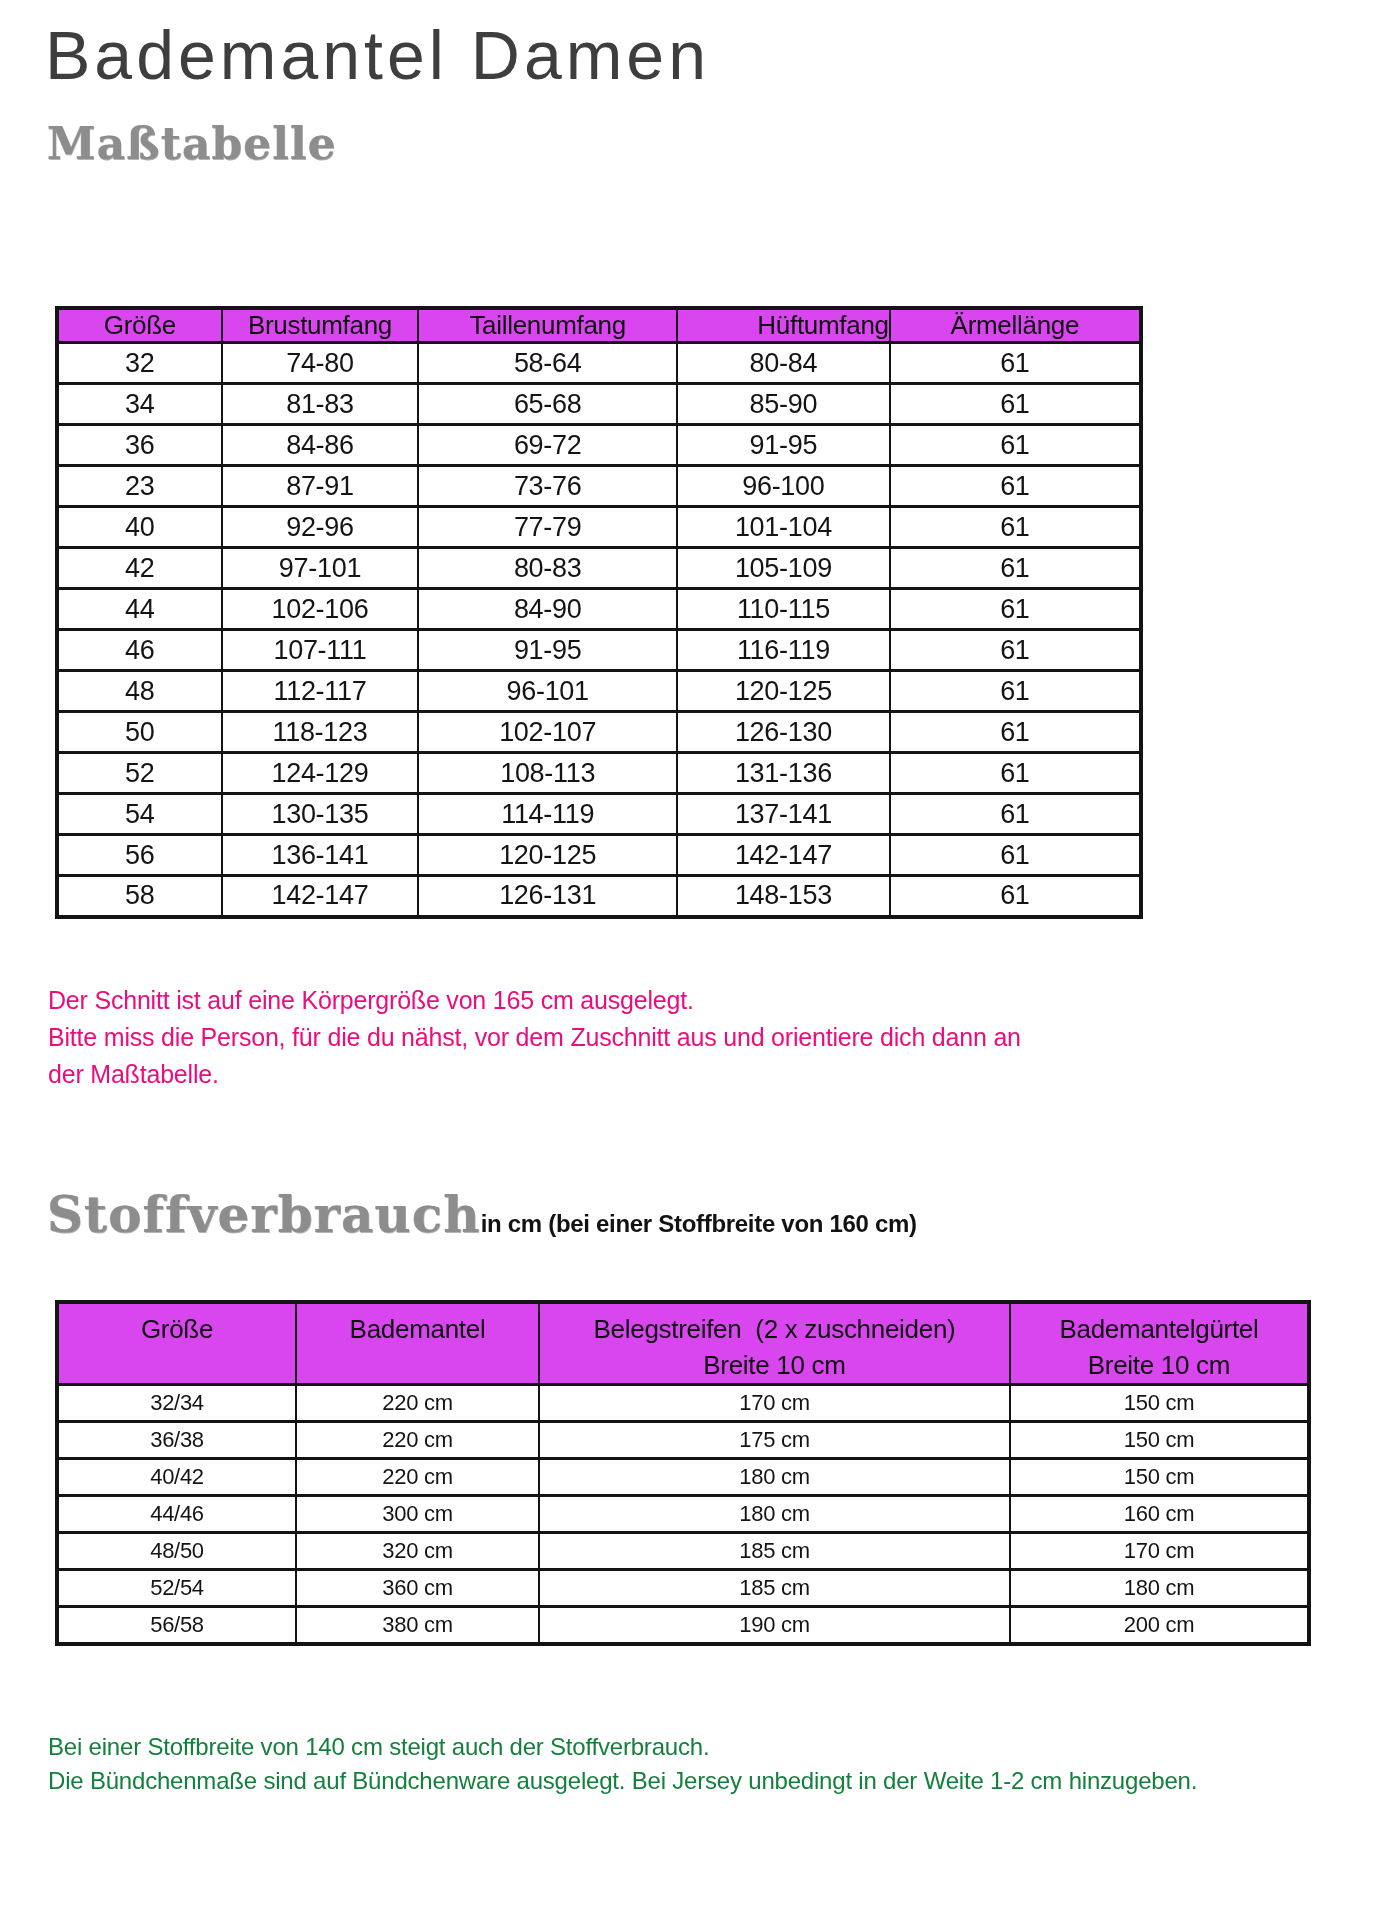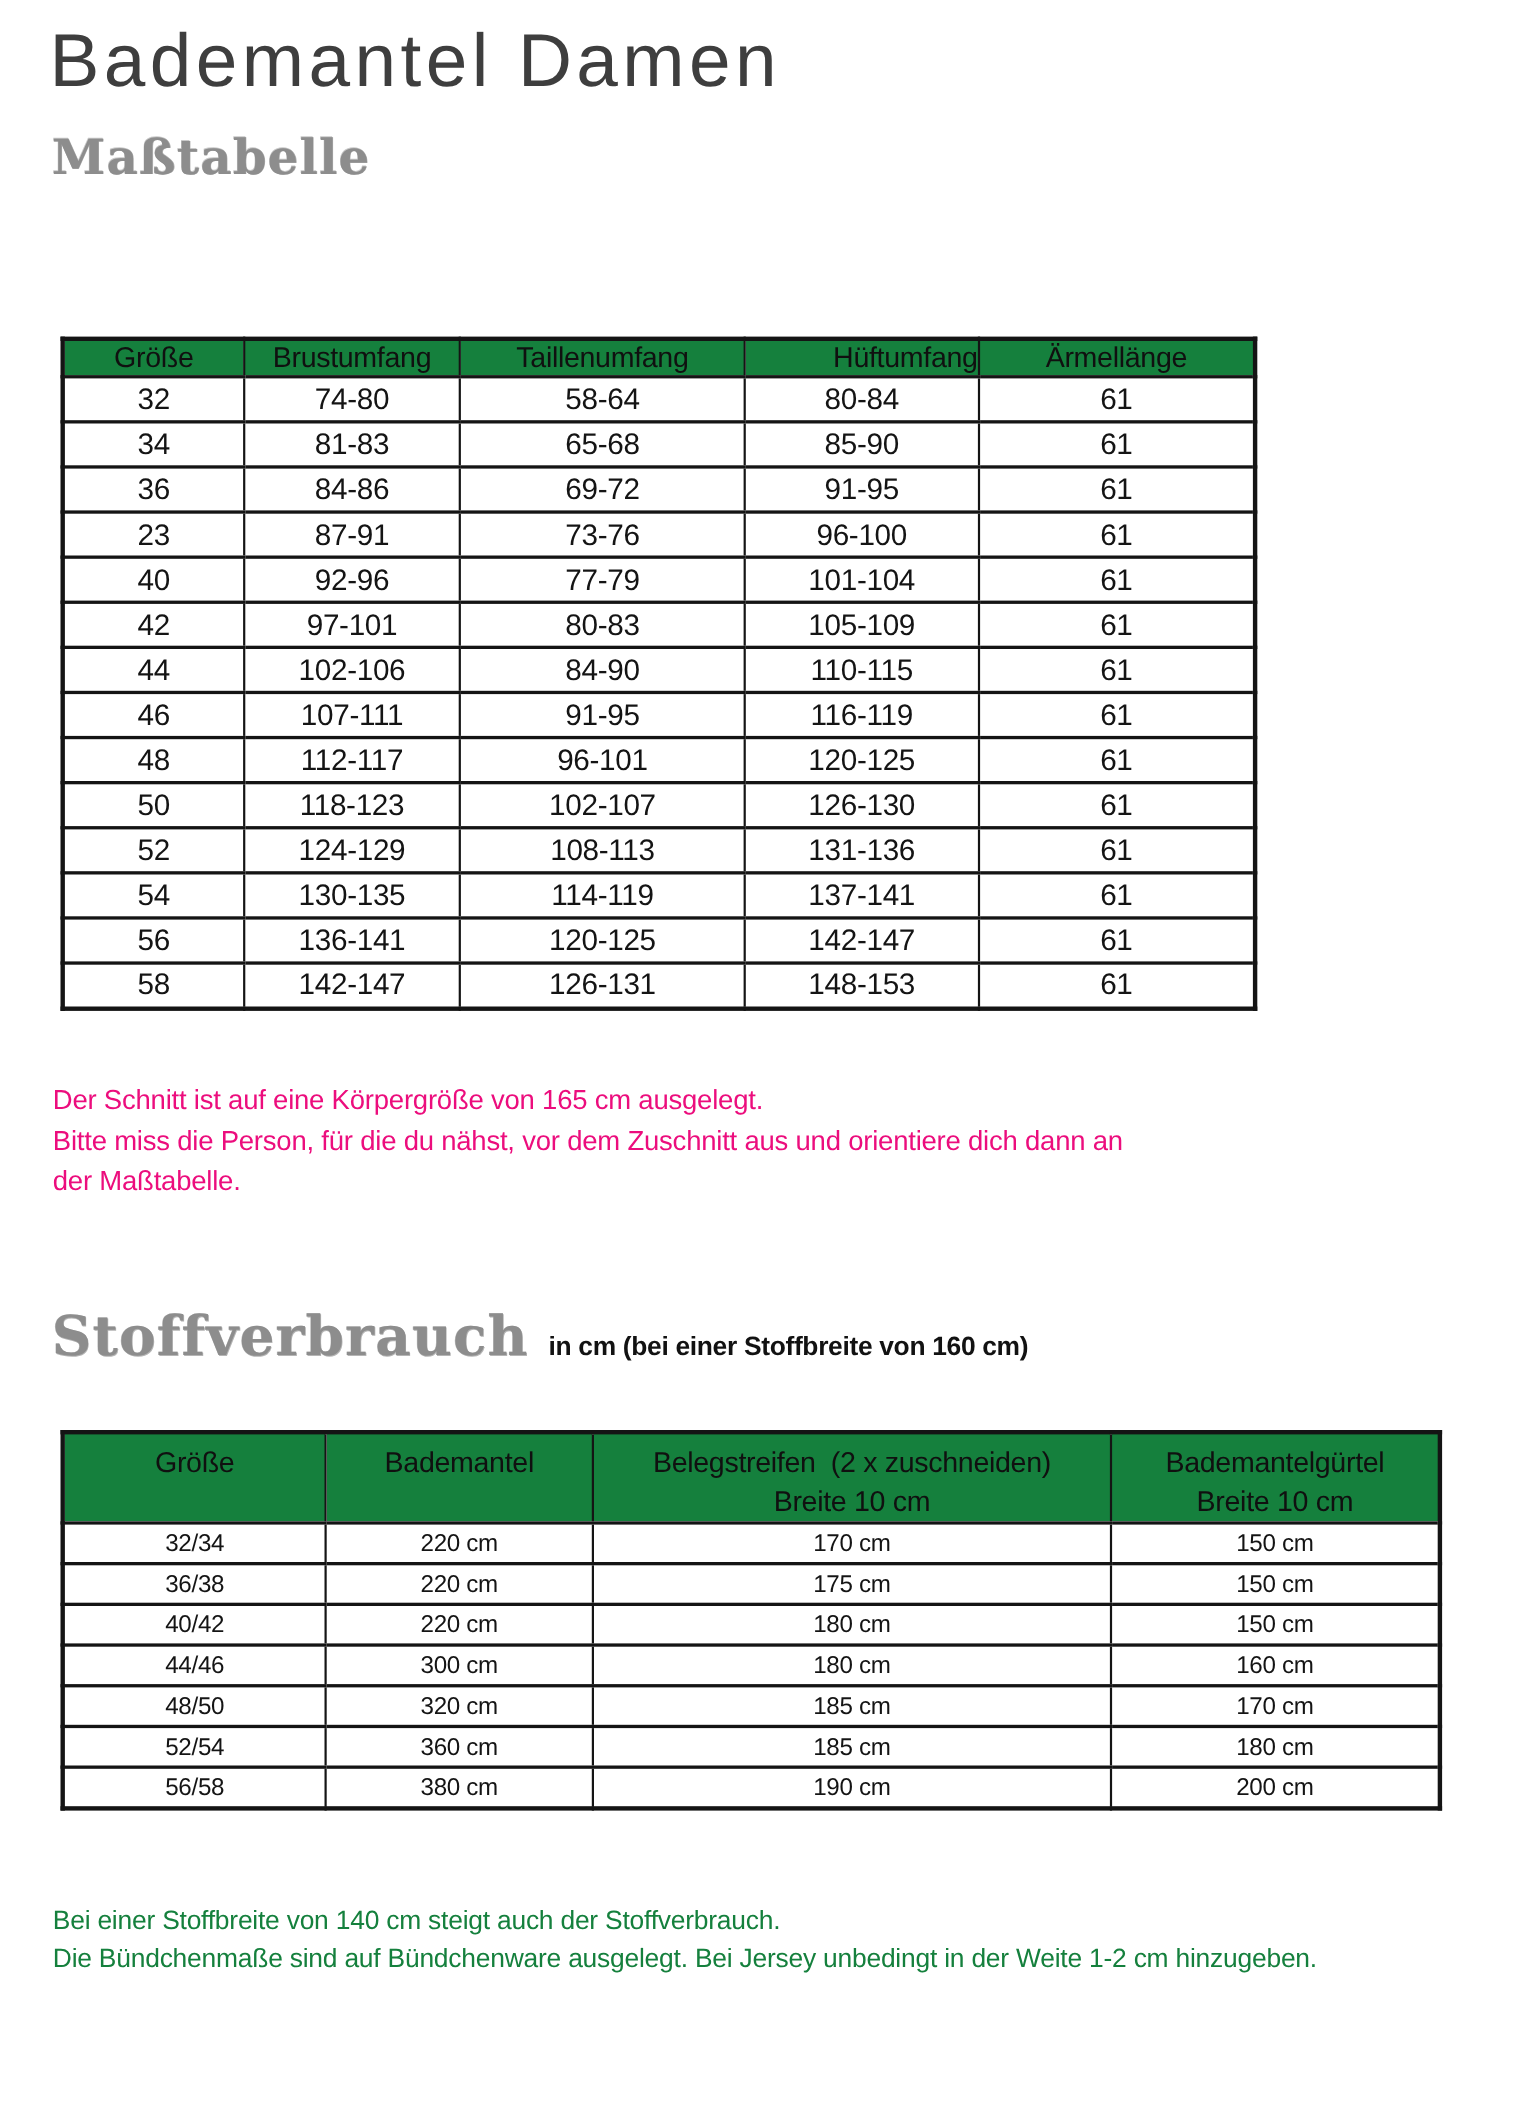--- a/index.html
+++ b/index.html
@@ -25,21 +25,21 @@
     font-family: "DejaVu Serif", serif;
     font-weight: 700;
     color: #8d8d8d;
     letter-spacing: 1px;
     text-shadow: 0.6px 0.6px 0 #b5b5b5, -0.4px -0.4px 0 #c9c9c9;
   }
   .h-mass { position: absolute; left: 47px; top: 118px; font-size: 44px; }
 
   .heading-row {
     position: absolute; left: 47px; top: 1185px;
-    display: flex; align-items: baseline; gap: 18px;
+    display: flex; align-items: baseline; 
     white-space: nowrap;
   }
   .heading-row .sketch-heading { font-size: 50px; }
   .heading-suffix {
     font-size: 24px; font-weight: 700; color: #121212;
     letter-spacing: -0.3px;
   }
 
   
   table {
@@ -49,21 +49,21 @@
   }
   th, td {
     border: 2px solid #141414;
     border-top-width: 3px;
     border-bottom-width: 3px;
     text-align: center;
     letter-spacing: -0.3px;
     overflow: hidden;
   }
   th {
-    background: #15803d;
+    background: #d946ef;
     font-weight: 400;
     color: #101010;
   }
   td { background: #ffffff; }
 
   #size-table { position: absolute; left: 55px; top: 306px; width: 1088px; }
   #size-table th { height: 34px; font-size: 26px; vertical-align: middle; }
   #size-table td { height: 41px; font-size: 27px; vertical-align: middle; }
   #size-table th:nth-child(1) { width: 154px; }
   #size-table th:nth-child(2) { width: 184px; }

